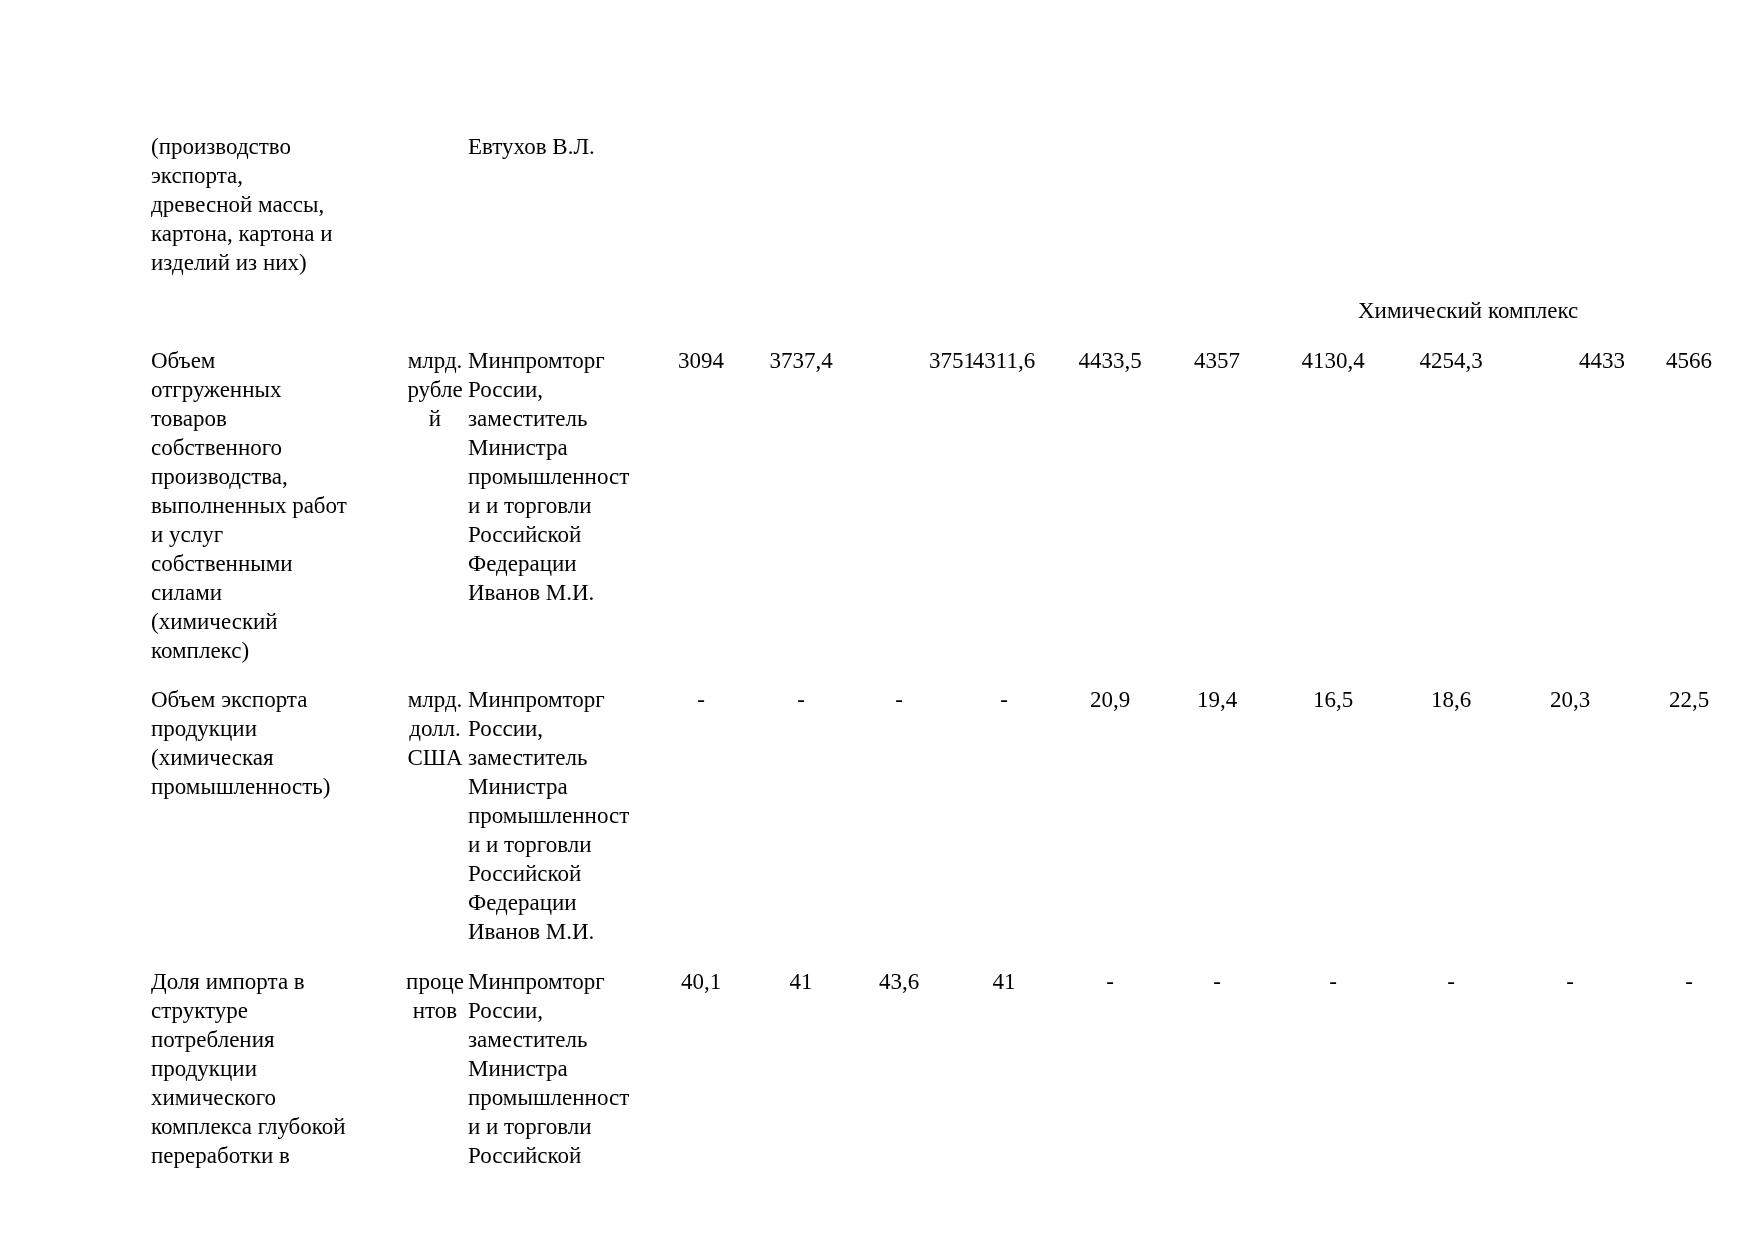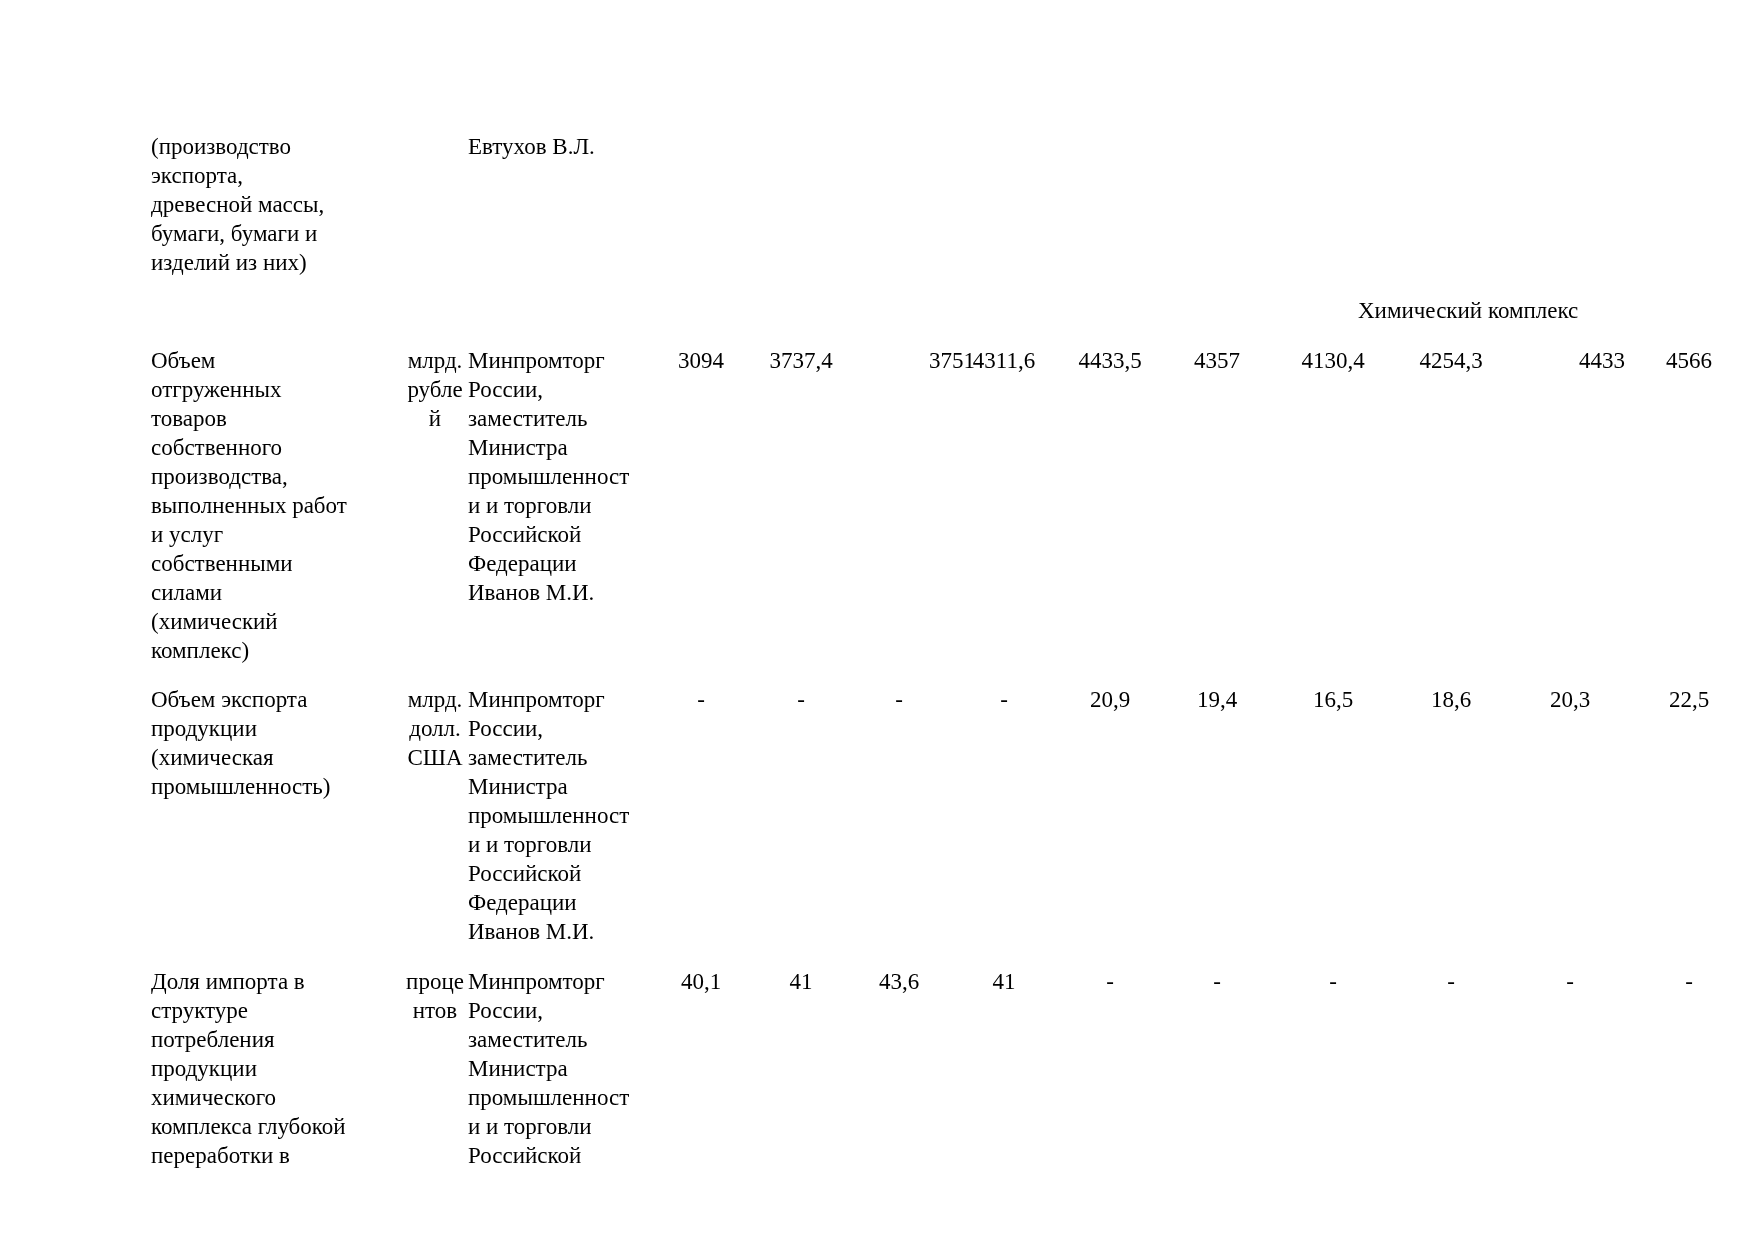--- a/index.html
+++ b/index.html
@@ -16,21 +16,21 @@
   .num { position: absolute; width: 110px; margin-left: -55px; text-align: center; white-space: nowrap; }
   .section-title { left: 1358px; top: 296px; white-space: nowrap; }
 </style>
 </head>
 <body>
 
 <div class="abs lines name-col" style="top:132px;">
   <div>(производство</div>
   <div>экспорта,</div>
   <div>древесной массы,</div>
-  <div>бумаги, бумаги и</div>
+  <div>картона, картона и</div>
   <div>изделий из них)</div>
 </div>
 <div class="abs lines resp-col" style="top:132px;">
   <div>Евтухов В.Л.</div>
 </div>
 
 <div class="abs section-title">Химический комплекс</div>
 
 <div>
   <div class="abs lines name-col" style="top:346px;">

